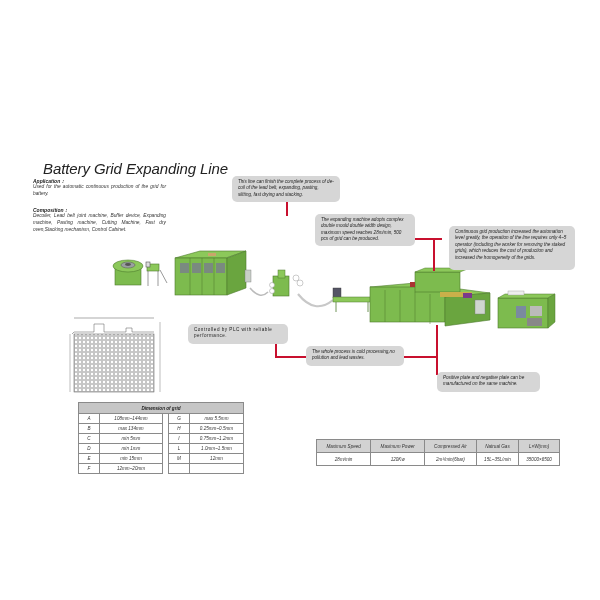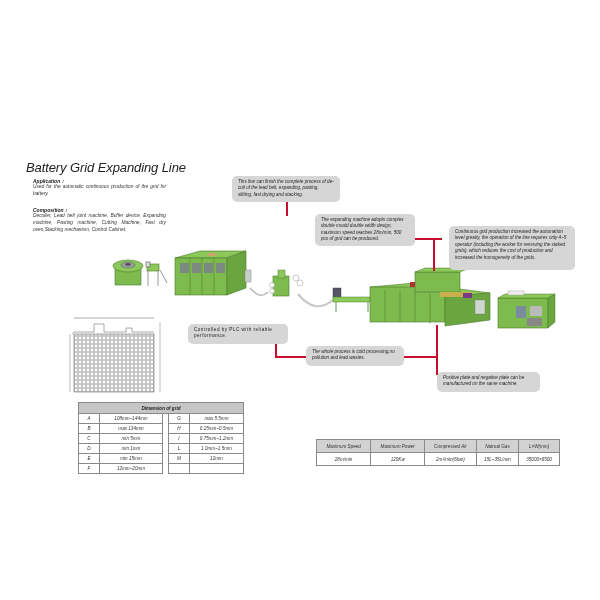--- a/index.html
+++ b/index.html
@@ -1,18 +1,18 @@
 <!DOCTYPE html>
 <html><head>
 <meta charset="utf-8">
 <style>
   html,body{margin:0;padding:0;background:#ffffff;}
   body{width:600px;height:600px;position:relative;overflow:hidden;font-family:"Liberation Sans",sans-serif;color:#222;}
   .abs{position:absolute;}
-  .title{left:26px;top:160px;font-size:13px;font-style:italic;color:#222;letter-spacing:-0.1px;}
+  .title{left:43px;top:160px;font-size:15px;font-style:italic;color:#222;letter-spacing:-0.1px;}
   .lbl{font-size:5px;font-weight:bold;font-style:italic;color:#222;}
   .txt{font-size:4.8px;font-style:italic;color:#333;line-height:6.8px;text-align:justify;}
   .bubble{background:#d6d6d6;border-radius:5px;font-size:4.6px;font-style:italic;color:#222;line-height:6.4px;padding:3px 6px;box-sizing:border-box;}
   .line{background:#c8102e;}
   table{border-collapse:collapse;}
   .dim td,.spec td{border:1px solid #8a8a8a;font-size:4.6px;font-style:italic;color:#333;text-align:center;height:9px;padding:0;}
   .dim .hd td{background:#c6c6c6;font-weight:bold;color:#222;height:10px;}
   .spec .hd td{background:#d2d2d2;height:12px;}
   .spec td{height:12px;}
   .sep{border-top:none !important;border-bottom:none !important;width:5px;}

